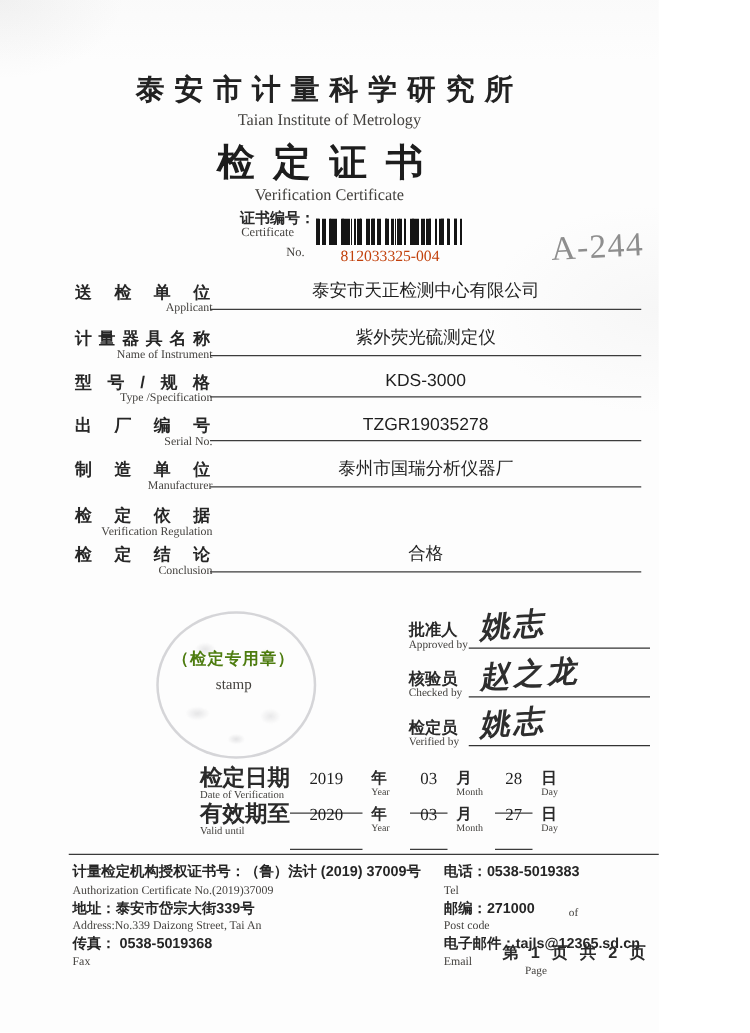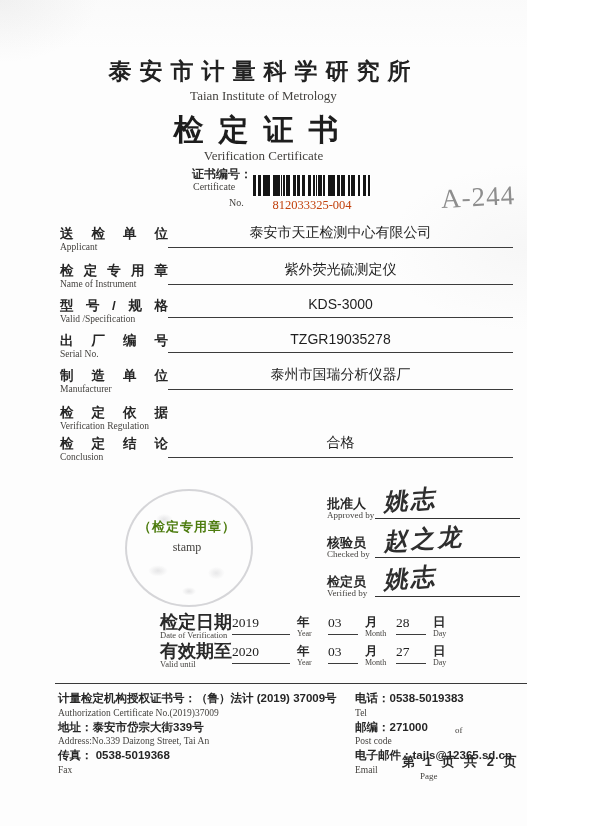--- a/index.html
+++ b/index.html
@@ -35,21 +35,21 @@
                 font-family:"Liberation Serif",serif;color:#c2410c;}
   .archive-note{left:441px;top:182px;font-size:27px;color:#8e8e8e;
                 font-family:"Liberation Serif",serif;transform:rotate(-3deg);
                 letter-spacing:1px;}
 
   
   .frow{position:absolute;left:60px;width:455px;height:34px;}
   .flabel{position:absolute;left:0;top:0;width:110px;}
   .flabel .cn{display:block;width:108px;font-size:13.5px;font-weight:700;color:#262626;
               text-align:justify;text-align-last:justify;line-height:15px;}
-  .flabel .en{display:block;font-size:9.5px;line-height:12px;white-space:nowrap;}
+  .flabel .en{display:block;font-size:9.5px;line-height:12px;white-space:nowrap;text-align:right;}
   .fvalue{position:absolute;left:108px;top:-2px;width:345px;text-align:center;
           font-size:14px;color:#1f1f1f;border-bottom:1.5px solid #3c3c3c;
           padding-bottom:5px;white-space:nowrap;}
 
   
   .stamp-circle{left:125px;top:489px;width:124px;height:114px;border-radius:50%;
      border:2px solid rgba(165,165,170,0.45);filter:blur(0.6px);
      background:
        radial-gradient(12px 8px at 30% 25%, rgba(160,160,165,0.25), transparent 70%),
        radial-gradient(10px 9px at 70% 30%, rgba(160,160,165,0.22), transparent 70%),
@@ -68,22 +68,22 @@
             border-bottom:1.5px solid #333;}
   .sig-text{position:absolute;left:58px;bottom:3px;font-size:24px;color:#2e2e2e;
             font-weight:600;font-family:"Liberation Serif",serif;
             transform:rotate(-4deg) skewX(-12deg);letter-spacing:3px;white-space:nowrap;}
 
   
   .date-row{position:absolute;left:160px;display:flex;align-items:flex-start;}
   .dlabel{width:72px;}
   .dlabel .cn{display:block;font-size:18px;font-weight:700;line-height:15px;}
   .dlabel .en{display:block;font-size:8.5px;line-height:10px;white-space:nowrap;}
-  .dnum{width:58px;font-size:13.5px;font-family:"Liberation Serif",serif;
-        color:#1f1f1f;border-bottom:1.2px solid #3c3c3c;padding-bottom:3px;}
+  .dnum{width:58px;text-align:center;font-size:13.5px;font-family:"Liberation Serif",serif;
+        color:#1f1f1f;border-bottom:1.2px solid #3c3c3c;padding-bottom:19px;}
   .dnum.small{width:30px;}
   .dunit{width:26px;margin-left:7px;margin-right:5px;}
   .dunit .cn{display:block;font-size:12.5px;font-weight:700;line-height:14px;}
   .dunit .en{display:block;font-size:8px;line-height:9px;}
 
   
   .footer-divider{left:55px;top:683px;width:490px;border-bottom:1.6px solid #3a3a3a;}
   .fcol{position:absolute;top:691px;}
   .fcol-left{left:58px;width:270px;}
   .fcol-right{left:355px;width:200px;}
@@ -114,29 +114,29 @@
 
   <div class="frow" style="top:226px">
     <div class="flabel">
         <span class="cn">送检单位</span>
         <span class="en">Applicant</span>
       </div>
     <div class="fvalue">泰安市天正检测中心有限公司</div>
   </div>
   <div class="frow" style="top:263px">
     <div class="flabel">
-        <span class="cn">检定专用章</span>
+        <span class="cn">计量器具名称</span>
         <span class="en">Name of Instrument</span>
       </div>
     <div class="fvalue">紫外荧光硫测定仪</div>
   </div>
   <div class="frow" style="top:298px">
     <div class="flabel">
         <span class="cn">型号/规格</span>
-        <span class="en">Valid /Specification</span>
+        <span class="en">Type /Specification</span>
       </div>
     <div class="fvalue">KDS-3000</div>
   </div>
   <div class="frow" style="top:333px">
     <div class="flabel">
         <span class="cn">出厂编号</span>
         <span class="en">Serial No.</span>
       </div>
     <div class="fvalue">TZGR19035278</div>
   </div>

